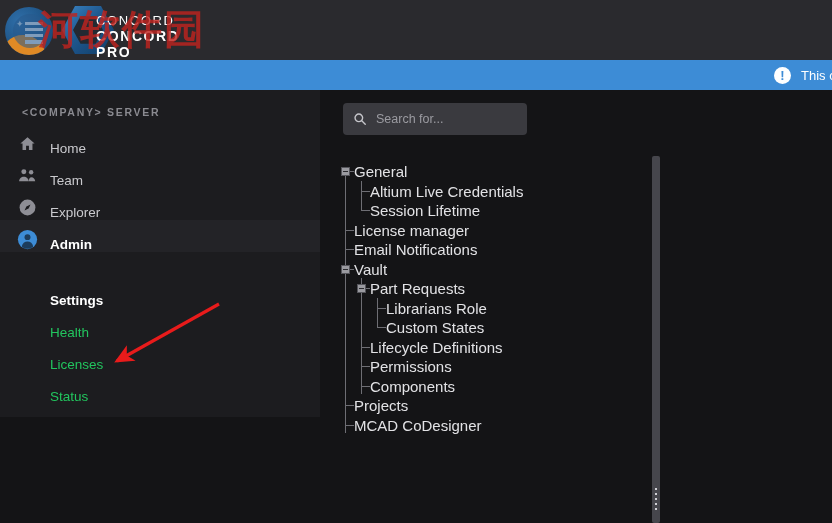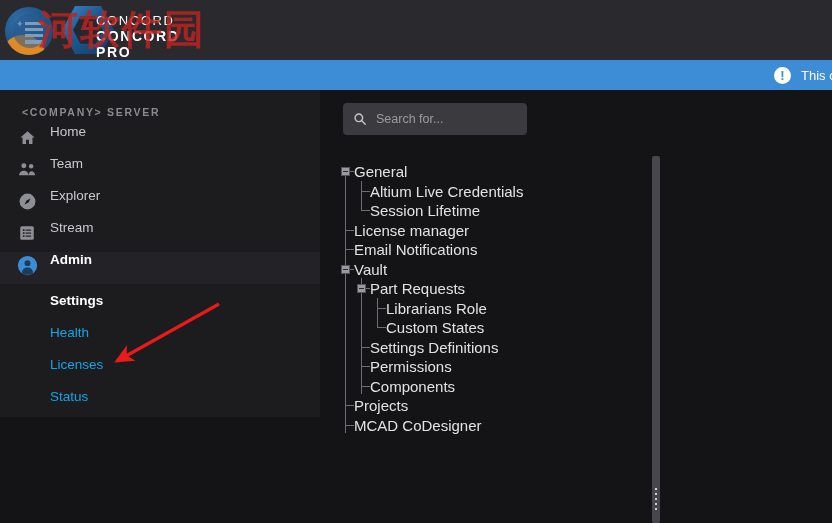--- a/index.html
+++ b/index.html
@@ -172,21 +172,21 @@
   }
   .nav {
     position: absolute;
     left: 0; top: 34px;
     width: 320px;
   }
   .nav-item {
     position: relative;
     height: 32px;
     display: flex;
-    align-items: flex-start;
+    align-items: flex-end;
     padding-left: 14px;
     box-sizing: border-box;
   }
   .nav-item.active { background: #232327; }
   .nav-icon {
     width: 26px; height: 26px;
     flex: none;
     display: flex;
     align-items: center;
     justify-content: center;
@@ -200,21 +200,21 @@
   .nav-item.active .nav-label { color: #ffffff; font-weight: 700; }
 
   .subnav { position: absolute; left: 0; top: 194px; width: 320px; }
   .sub-item {
     height: 32px;
     display: flex;
     align-items: center;
     padding-left: 50px;
     box-sizing: border-box;
     font-size: 13.5px;
-    color: #0ea5e9;
+    color: #22c55e;
   }
   .sub-item.current { color: #ffffff; font-weight: 700; }
 
   
   .main {
     position: absolute;
     left: 320px; top: 90px;
     width: 512px;
     height: 433px;
     background: #141416;
@@ -370,34 +370,20 @@
     <div class="nav-item">
       <span class="nav-icon">
         <svg width="19" height="19" viewBox="0 0 24 24">
           <circle cx="12" cy="12" r="10" fill="#8e8e95"></circle>
           <path d="M15.8 8.2 10.6 10.6 8.2 15.8 13.4 13.4z" fill="#1c1c1f"></path>
         </svg>
       </span>
       <span class="nav-label">Explorer</span>
     </div>
 
-    <div class="nav-item">
-      <span class="nav-icon">
-        <svg width="18" height="18" viewBox="0 0 24 24">
-          <rect x="3" y="3" width="18" height="18" rx="2" fill="#8e8e95"></rect>
-          <rect x="6.5" y="7" width="2.2" height="2.2" fill="#1c1c1f"></rect>
-          <rect x="6.5" y="11" width="2.2" height="2.2" fill="#1c1c1f"></rect>
-          <rect x="6.5" y="15" width="2.2" height="2.2" fill="#1c1c1f"></rect>
-          <rect x="10" y="7.4" width="7.5" height="1.5" fill="#1c1c1f"></rect>
-          <rect x="10" y="11.4" width="7.5" height="1.5" fill="#1c1c1f"></rect>
-          <rect x="10" y="15.4" width="7.5" height="1.5" fill="#1c1c1f"></rect>
-        </svg>
-      </span>
-      <span class="nav-label">Stream</span>
-    </div>
 
     <div class="nav-item active">
       <span class="nav-icon">
         <svg width="21" height="21" viewBox="0 0 24 24">
           <circle cx="12" cy="12" r="11" fill="#3d8cd6"></circle>
           <circle cx="12" cy="9.3" r="3.4" fill="#1c3c5c"></circle>
           <path d="M5.4 20.2c.6-4 3.4-6 6.6-6s6 2 6.6 6a11 11 0 0 1-13.2 0z" fill="#1c3c5c"></path>
         </svg>
       </span>
       <span class="nav-label">Admin</span>
@@ -474,21 +460,21 @@
       <span class="lbl">Librarians Role</span>
     </div>
 
     <div class="tnode lvl2">
       <span class="conn" style="left:39px; top:9px;"></span>
       <span class="lbl">Custom States</span>
     </div>
 
     <div class="tnode lvl1">
       <span class="conn" style="left:23px; top:9px;"></span>
-      <span class="lbl">Settings Definitions</span>
+      <span class="lbl">Lifecycle Definitions</span>
     </div>
 
     <div class="tnode lvl1">
       <span class="conn" style="left:23px; top:9px;"></span>
       <span class="lbl">Permissions</span>
     </div>
 
     <div class="tnode lvl1">
       <span class="conn" style="left:23px; top:9px;"></span>
       <span class="lbl">Components</span>

